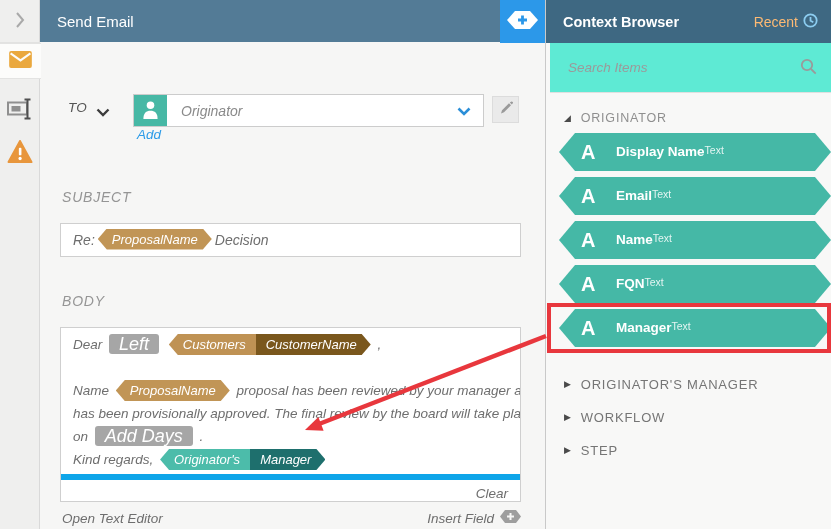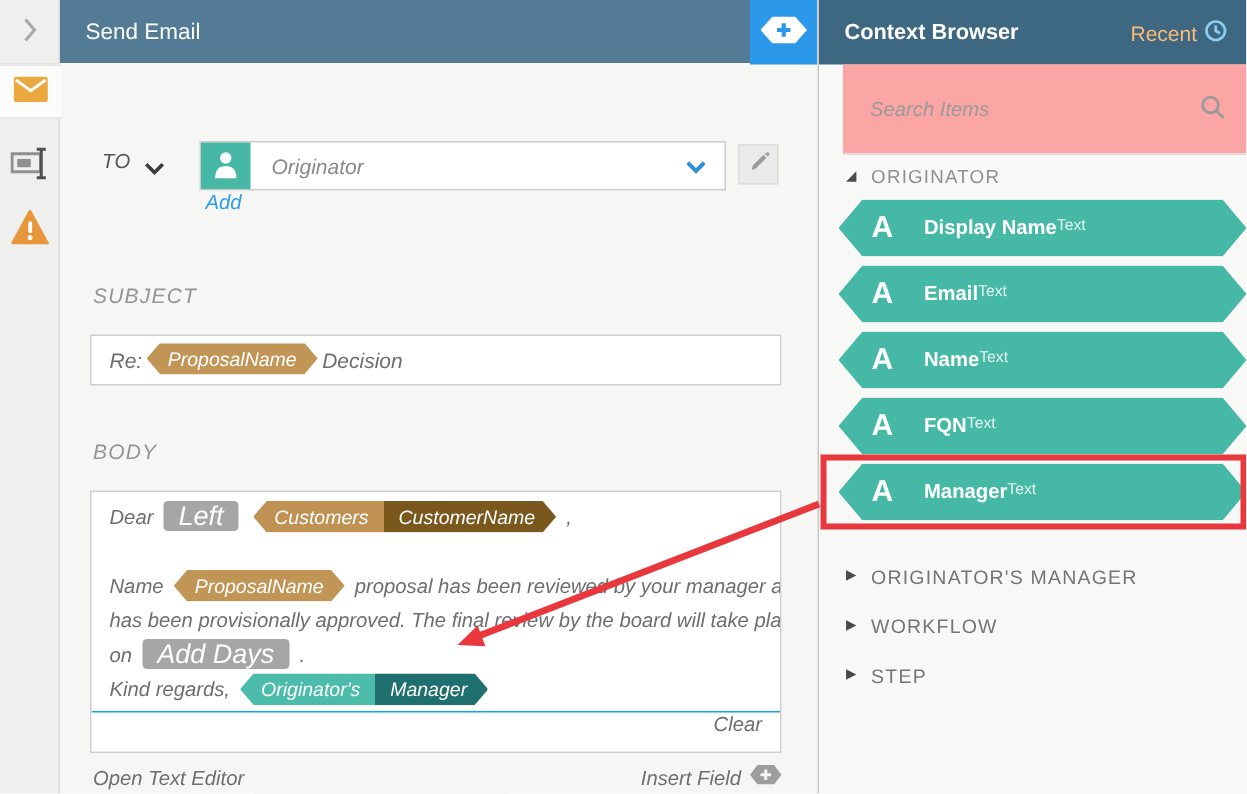--- a/index.html
+++ b/index.html
@@ -41,22 +41,22 @@
   .add-link { position:absolute; left:97px; top:66px; color:#2e9ce8; font-size:13.5px; cursor:pointer; }
 
   .field-label { position:absolute; font-size:14px; color:#959595; letter-spacing:.8px; }
   .subject-box { position:absolute; left:20px; top:162px; width:461px; height:34px; background:#fff;
           border:1px solid #cfcfcf; display:flex; align-items:center; padding:0 12px; cursor:text; }
   .body-box { position:absolute; left:20px; top:266px; width:461px; height:175px; background:#fff;
           border:1px solid #cfcfcf; overflow:hidden; cursor:text; }
   .body-content { padding:5px 12px 0 12px; font-size:13.5px; color:#6e6e6e; }
   .body-line { line-height:23px; min-height:23px; white-space:nowrap; }
   .body-line.gap { height:21px; }
-  .clear-row { position:absolute; left:0; right:0; bottom:0; height:27px; border-top:1px solid #0ea5e9;
-          display:flex; align-items:flex-start; justify-content:flex-end; padding-right:12px;
+  .clear-row { position:absolute; left:0; right:0; bottom:0; height:27px; border-top:6px solid #0ea5e9;
+          display:flex; align-items:flex-end; justify-content:flex-end; padding-right:12px;
           font-size:13.5px; color:#6e6e6e; background:#fff; }
   .clear-row span { cursor:pointer; }
   .editor-links { position:absolute; left:22px; right:24px; top:449px; display:flex;
           justify-content:space-between; align-items:center; font-size:13.5px; color:#6e6e6e; }
   .link-left { cursor:pointer; }
   .link-right { cursor:pointer; display:flex; align-items:center; gap:6px; }
 
   
   .hextag { display:inline-flex; height:21px; align-items:center; vertical-align:middle;
           color:#fff; font-size:13px; margin:0 3px; position:relative; top:-1px;
@@ -73,22 +73,22 @@
           background:#a6a6a6; color:#fff; font-size:18px; border-radius:3px; padding:0 10px;
           margin:0 3px; position:relative; top:-1px; }
 
   
   .cb { position:absolute; left:545px; top:0; width:286px; height:529px; background:#f8f8f7;
           border-left:1px solid #c9c9c9; }
   .cb-header { position:absolute; left:0; top:0; right:0; height:43px; background:#3e6882; color:#fff;
           display:flex; align-items:center; padding:0 13px 0 17px; font-size:14.5px; font-weight:bold; }
   .cb-recent { margin-left:auto; font-weight:normal; color:#fdba74; font-size:14px; display:flex;
           align-items:center; gap:5px; cursor:pointer; }
-  .cb-search { position:absolute; left:16px; top:43px; right:0; height:60px; border-bottom:1px solid #e0e0e0;
-          display:flex; align-items:center; padding:0 14px 0 18px; background:#fca5a5; }
+  .cb-search { position:absolute; left:4px; top:43px; right:0; height:50px; border-bottom:1px solid #e0e0e0;
+          display:flex; align-items:center; padding:0 14px 0 18px; background:#5eead4; }
   .cb-search input { flex:1; border:none; outline:none; background:transparent; font-size:13.5px;
           color:#555; font-family:inherit; }
   .cb-search input::placeholder { font-style:italic; color:#9a9a9a; }
   .tree-hdr { position:absolute; display:flex; align-items:center; gap:9px; cursor:pointer;
           font-size:12.5px; letter-spacing:.8px; }
   .tree-hdr.open { color:#8f8f8f; }
   .tree-hdr.closed { color:#757575; font-size:13px; }
   .tri { font-size:9px; color:#4a4a4a; font-family:"DejaVu Sans",sans-serif; line-height:1; }
   .cb-item { position:absolute; left:13px; width:272px; height:38px; background:#45b8a6; color:#fff;
           display:flex; align-items:center; cursor:pointer;

